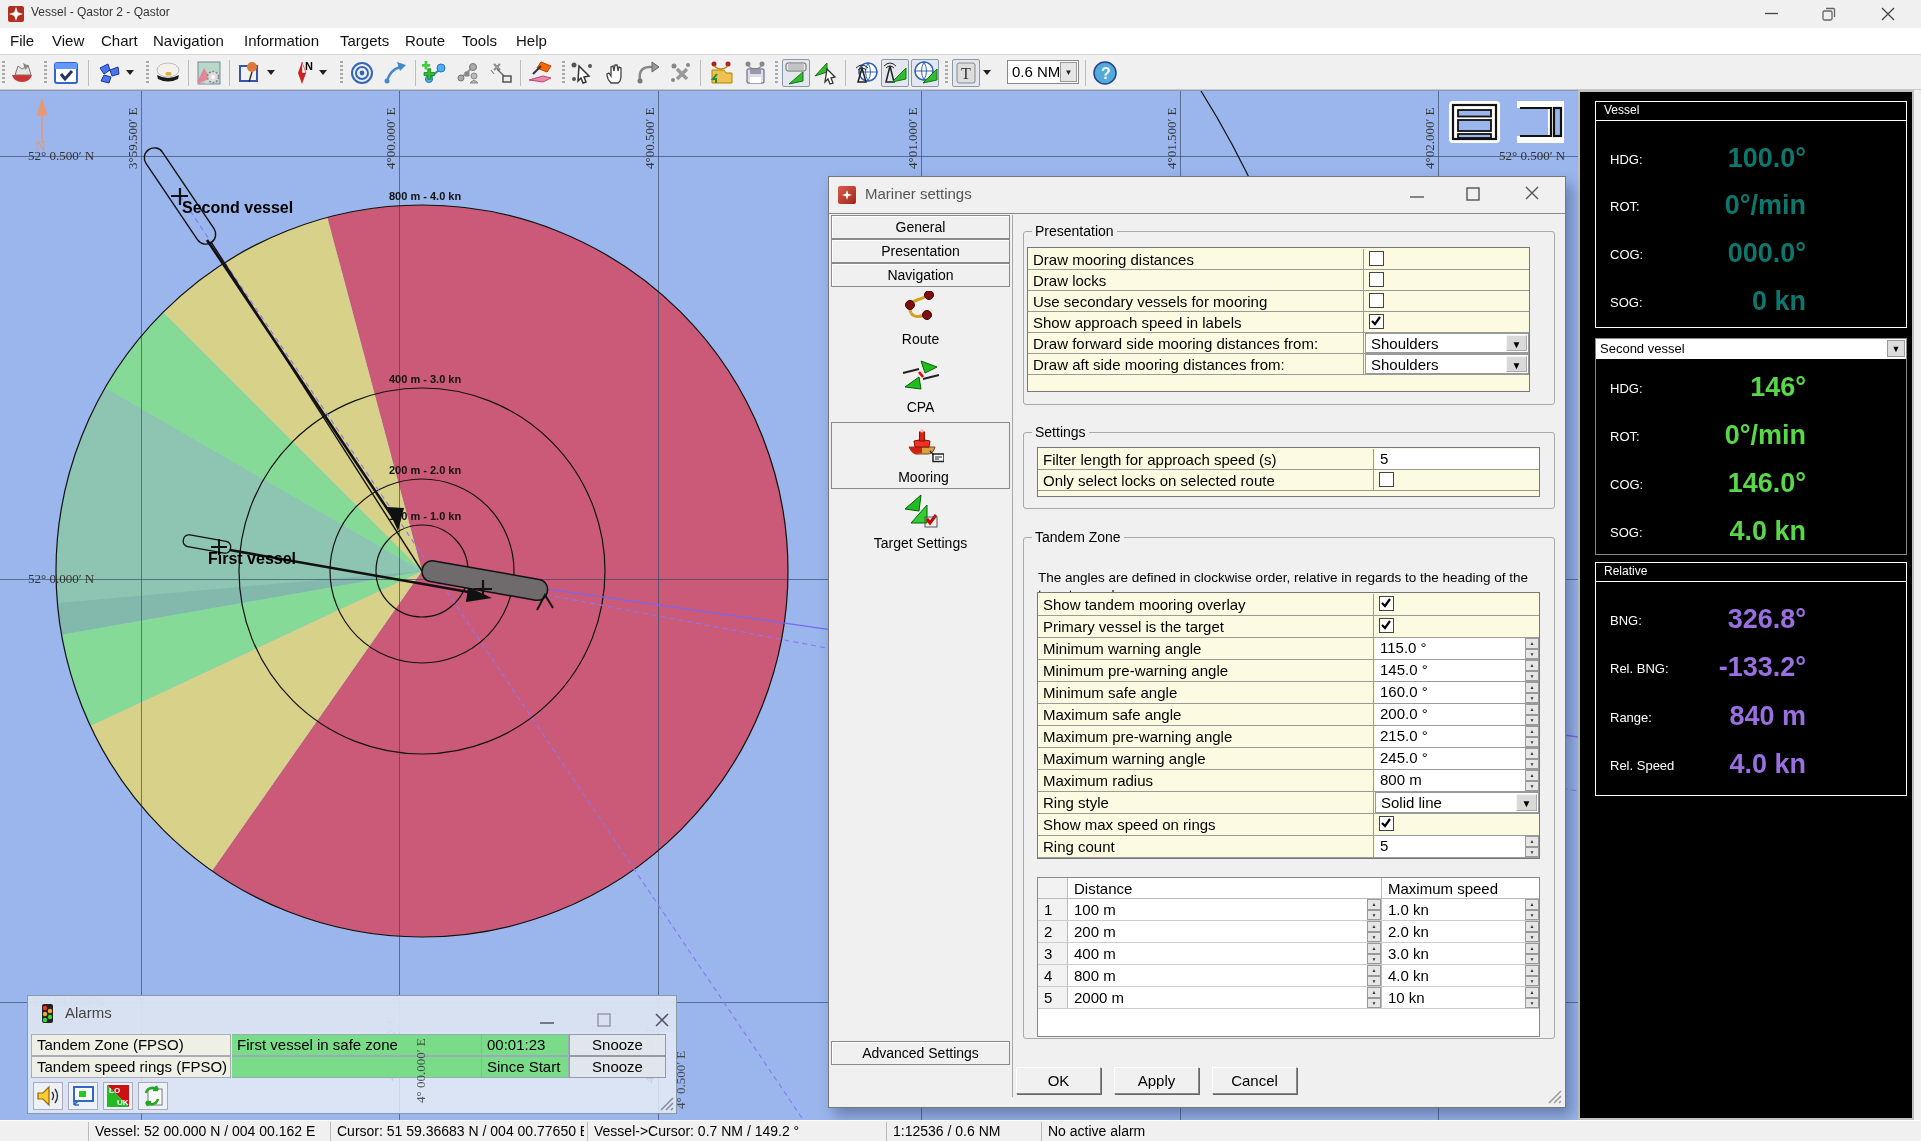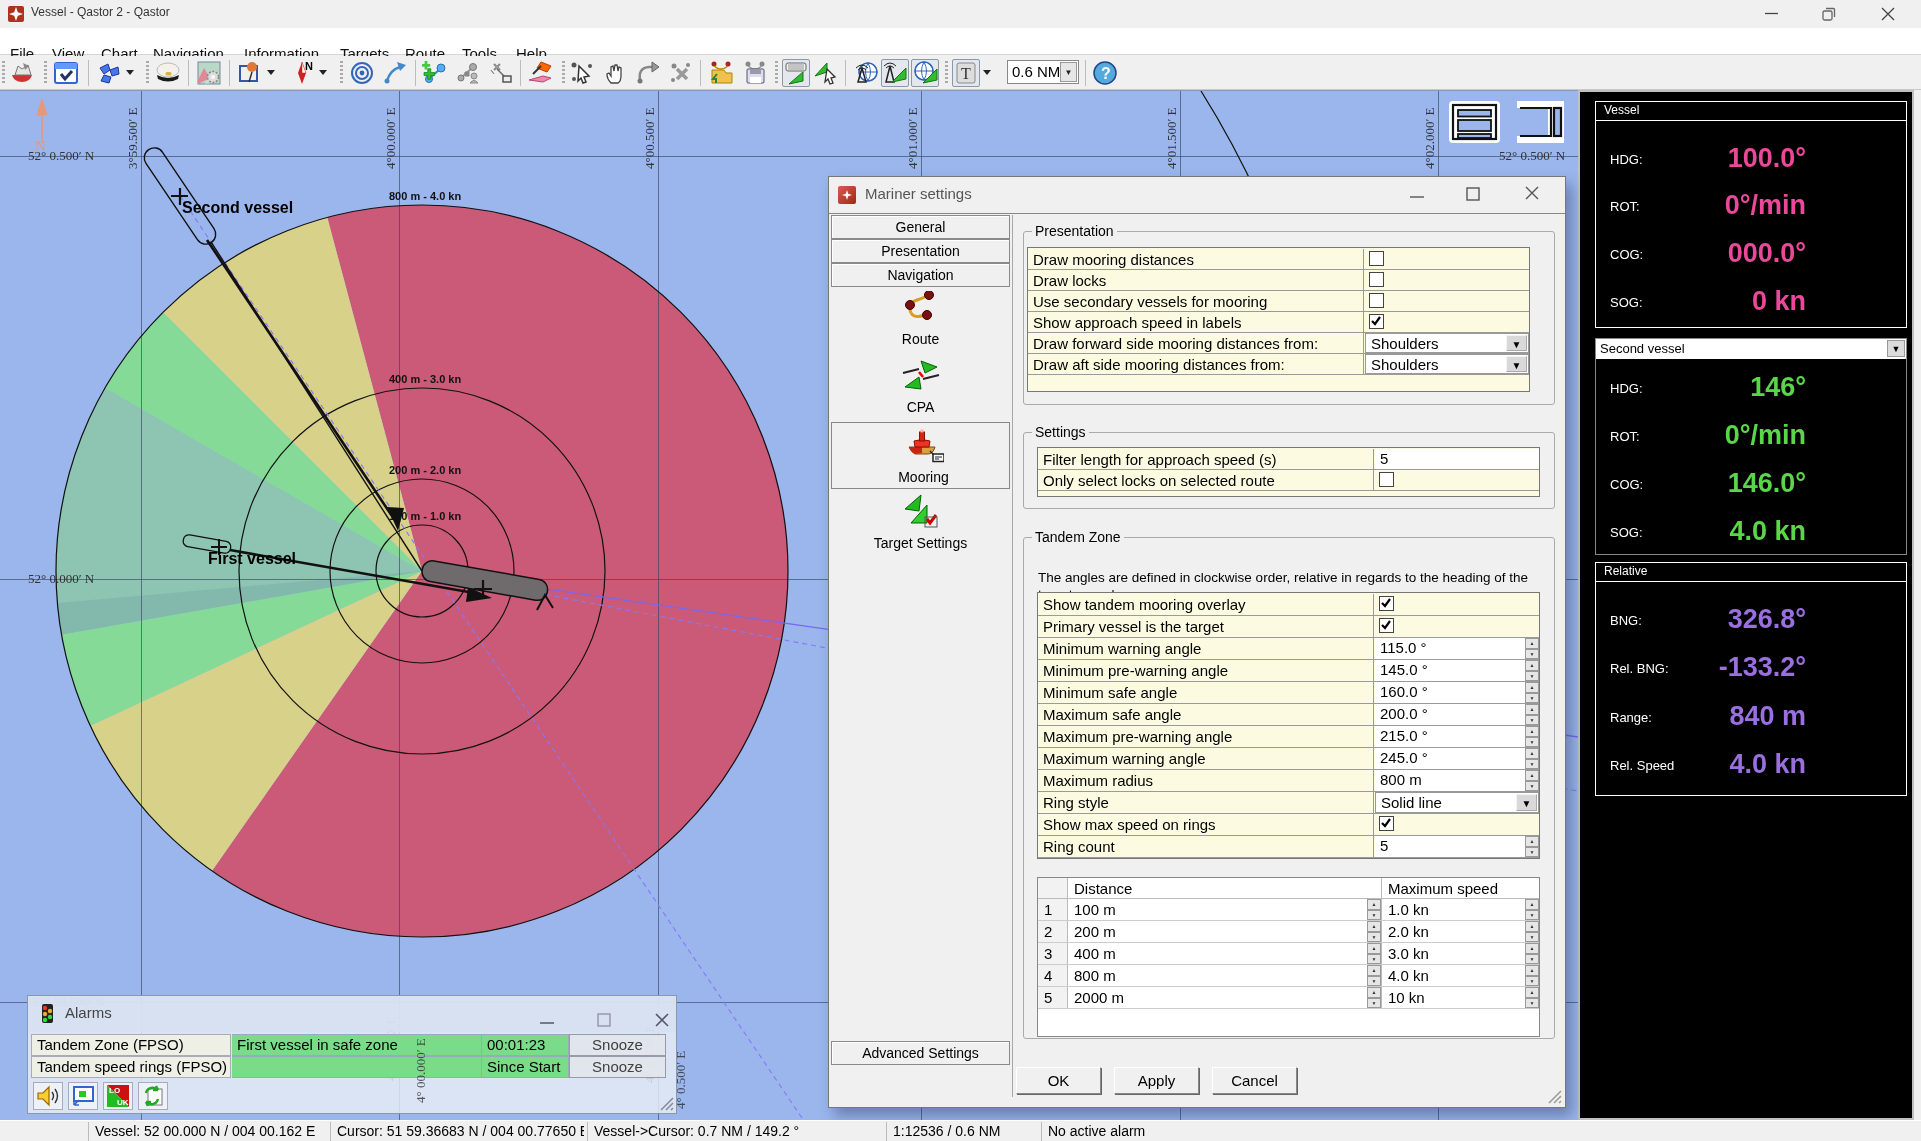--- a/index.html
+++ b/index.html
@@ -1,38 +1,38 @@
 <!DOCTYPE html>
 <html><head><meta charset="utf-8"><title>Vessel - Qastor 2 - Qastor</title>
 <style>
 * { margin:0; padding:0; box-sizing:border-box; }
 html,body { width:1921px; height:1141px; overflow:hidden; font-family:'Liberation Sans',sans-serif; background:#f0f0f0; }
 #titlebar { position:absolute; left:0; top:0; width:1921px; height:28px; background:#f0f0f0; }
 #titlebar .ticon16 { position:absolute; left:8px; top:6px; width:16px; height:16px; }
 #titlebar .ttext { position:absolute; left:31px; top:5px; font-size:12px; color:#333; }
 #titlebar svg.winbtns { position:absolute; right:8px; top:0; }
 #menubar { position:absolute; left:0; top:28px; width:1921px; height:27px; background:#fff; border-bottom:1px solid #d5d5d5; }
-#menubar span { position:absolute; top:4px; font-size:15px; color:#111;margin-top:13px; }
+#menubar span { position:absolute; top:4px; font-size:15px; color:#111; }
 #toolbar { position:absolute; left:0; top:56px; width:1921px; height:34px; background:#f0f0f0; border-bottom:1px solid #c8c8c8; }
 .grip { position:absolute; top:5px; width:3px; height:24px; background-image:repeating-linear-gradient(#aaa 0 2px, #f0f0f0 2px 4px); }
 .tsep { position:absolute; top:4px; width:1px; height:26px; background:#bbb; }
 .ticon { position:absolute; height:28px; display:flex; align-items:center; justify-content:center; }
 .ticon.pressed { background:#e4e8ee; border:1px solid #8899aa; border-radius:2px; }
 .caret { position:absolute; top:14px; width:0; height:0; border-left:4px solid transparent; border-right:4px solid transparent; border-top:5px solid #222; }
 .combo { position:absolute; border:1px solid #888; background:#fff; font-size:15px; }
 .combo span { position:absolute; left:4px; top:2px; }
 .combobtn { position:absolute; right:1px; top:1px; bottom:1px; width:17px; background:#e6e6e6; border:1px solid #999; font-size:8px; color:#222; text-align:center; line-height:20px; }
 #chart { position:absolute; left:0; top:90px; width:1578px; height:1030px; background:#9ab6ec; overflow:hidden; border-top:1px solid #8899bb; }
 #rpanel { position:absolute; left:1578px; top:90px; width:336px; height:1030px; background:#000; border:2px solid #c0c0c0; }
 .pgroup { position:absolute; left:15px; width:312px; border:1px solid #fff; }
 .pgtitle { position:absolute; left:8px; top:1px; font-size:12px; color:#fff; }
 .punder { position:absolute; left:0; right:0; top:18px; height:1px; background:#fff; }
 .plabel { position:absolute; left:14px; font-size:13px; color:#fff; }
 .pval { position:absolute; right:100px; font-size:27px; font-weight:bold; }
-.pval.w { color:#ec4899; } .pval.g { color:#5ad64a; } .pval.p { color:#9a6fe0; }
+.pval.w { color:#0f766e; } .pval.g { color:#5ad64a; } .pval.p { color:#9a6fe0; }
 .pcombo { position:absolute; left:0px; top:0px; width:100%; height:20px; background:#fff; font-size:13px; color:#000; padding:2px 4px; }
 .pcombobtn { position:absolute; right:1px; top:1px; width:18px; height:17px; background:#dcdcdc; border:1px solid #999; font-size:9px; text-align:center; line-height:17px; color:#000; }
 #dlg { position:absolute; left:828px; top:176px; width:738px; height:932px; background:#f0f0f0; border:1px solid #777; box-shadow:6px 8px 13px rgba(30,40,80,0.38); }
 #dlgtitle { position:absolute; left:0; top:0; width:100%; height:37px; background:#f0f0f0; border-bottom:1px solid #888; }
 #dlgtitle .dicon { position:absolute; left:9px; top:9px; width:18px; height:18px; background:linear-gradient(135deg,#d95b50,#a02818); border-radius:2px; }
 #dlgtitle .dicon:after { content:""; position:absolute; left:4px; top:4px; width:10px; height:10px; background:#fff; clip-path:polygon(50% 0,62% 38%,100% 50%,62% 62%,50% 100%,38% 62%,0 50%,38% 38%); }
 #dlgtitle span { position:absolute; left:36px; top:8px; font-size:15px; color:#555; }
 #dlgtitle .wbtns { position:absolute; right:8px; top:6px; width:150px; height:20px; }
 .stab { position:absolute; left:2px; width:179px; height:24px; background:#f0f0f0; border:1px solid #8a8a8a; box-shadow:inset 1px 1px 0 #fff; text-align:center; font-size:14px; color:#000; line-height:22px; }
 .sicon { position:absolute; left:2px; width:179px; text-align:center; }
@@ -64,21 +64,21 @@
 .grip2 { position:absolute; right:3px; bottom:3px; }
 #alarms { position:absolute; left:27px; top:904px; width:650px; height:119px; background:rgba(233,238,246,0.82); border:1px solid #8899aa; }
 #altitle { position:absolute; left:0; top:0; width:100%; height:36px; background:rgba(215,224,240,0.75); }
 #altitle svg { position:absolute; left:9px; top:7px; }
 #altitle span { position:absolute; left:37px; top:8px; font-size:15px; color:#444; }
 #altitle .awbtns { position:absolute; right:5px; top:5px; width:150px; height:24px; }
 .arow { position:absolute; left:3px; width:638px; height:22px; }
 .ac1 { position:absolute; left:0; width:200px; top:0; bottom:0; background:rgba(240,241,228,0.9); border:1px solid #aab; font-size:15px; padding:1px 0 0 5px; }
 .ac2 { position:absolute; left:201px; width:250px; top:0; bottom:0; background:rgba(118,220,132,0.96); border:1px solid #9ab; border-left:none; font-size:15px; padding:1px 17px 0 5px; }
 .ac3 { position:absolute; left:451px; width:87px; top:0; bottom:0; background:rgba(118,220,132,0.96); border:1px solid #9ab; border-left:none; font-size:15px; padding:1px 0 0 5px; }
-.asnooze { position:absolute; left:538px; width:97px; top:0; bottom:0; background:rgba(225,228,235,0.9); border:1px solid #99a; text-align:center; font-size:15px; color:#404040; padding-top:1px; }
+.asnooze { position:absolute; left:538px; width:97px; top:0; bottom:0; background:rgba(225,228,235,0.9); border:1px solid #99a; text-align:center; font-size:15px; color:#000000; padding-top:1px; }
 .abtn { position:absolute; top:86px; width:30px; height:28px; border:1px solid #aab; background:rgba(240,243,248,0.85); display:flex; align-items:center; justify-content:center; }
 .aglabel { position:absolute; width:86px; font-family:'Liberation Serif',serif; font-size:13px; color:rgba(45,45,45,0.8); transform:rotate(-90deg); transform-origin:center; white-space:nowrap; }
 #status { position:absolute; left:0; top:1120px; width:1921px; height:21px; background:#f0f0f0; border-top:1px solid #fff; font-size:14px; }
 .scell { position:absolute; top:1px; height:19px; border-left:1px solid #bbb; padding:1px 0 8px 6px; color:#000; white-space:nowrap; overflow:hidden; }
 </style></head>
 <body>
 <div id="titlebar">
 <svg class="ticon16" width="16" height="16" viewBox="0 0 16 16">
       <rect width="16" height="16" rx="2" fill="#b03020"></rect>
       <path d="M8,1 L9.8,6.2 L15,8 L9.8,9.8 L8,15 L6.2,9.8 L1,8 L6.2,6.2 Z" fill="#fff"></path>

